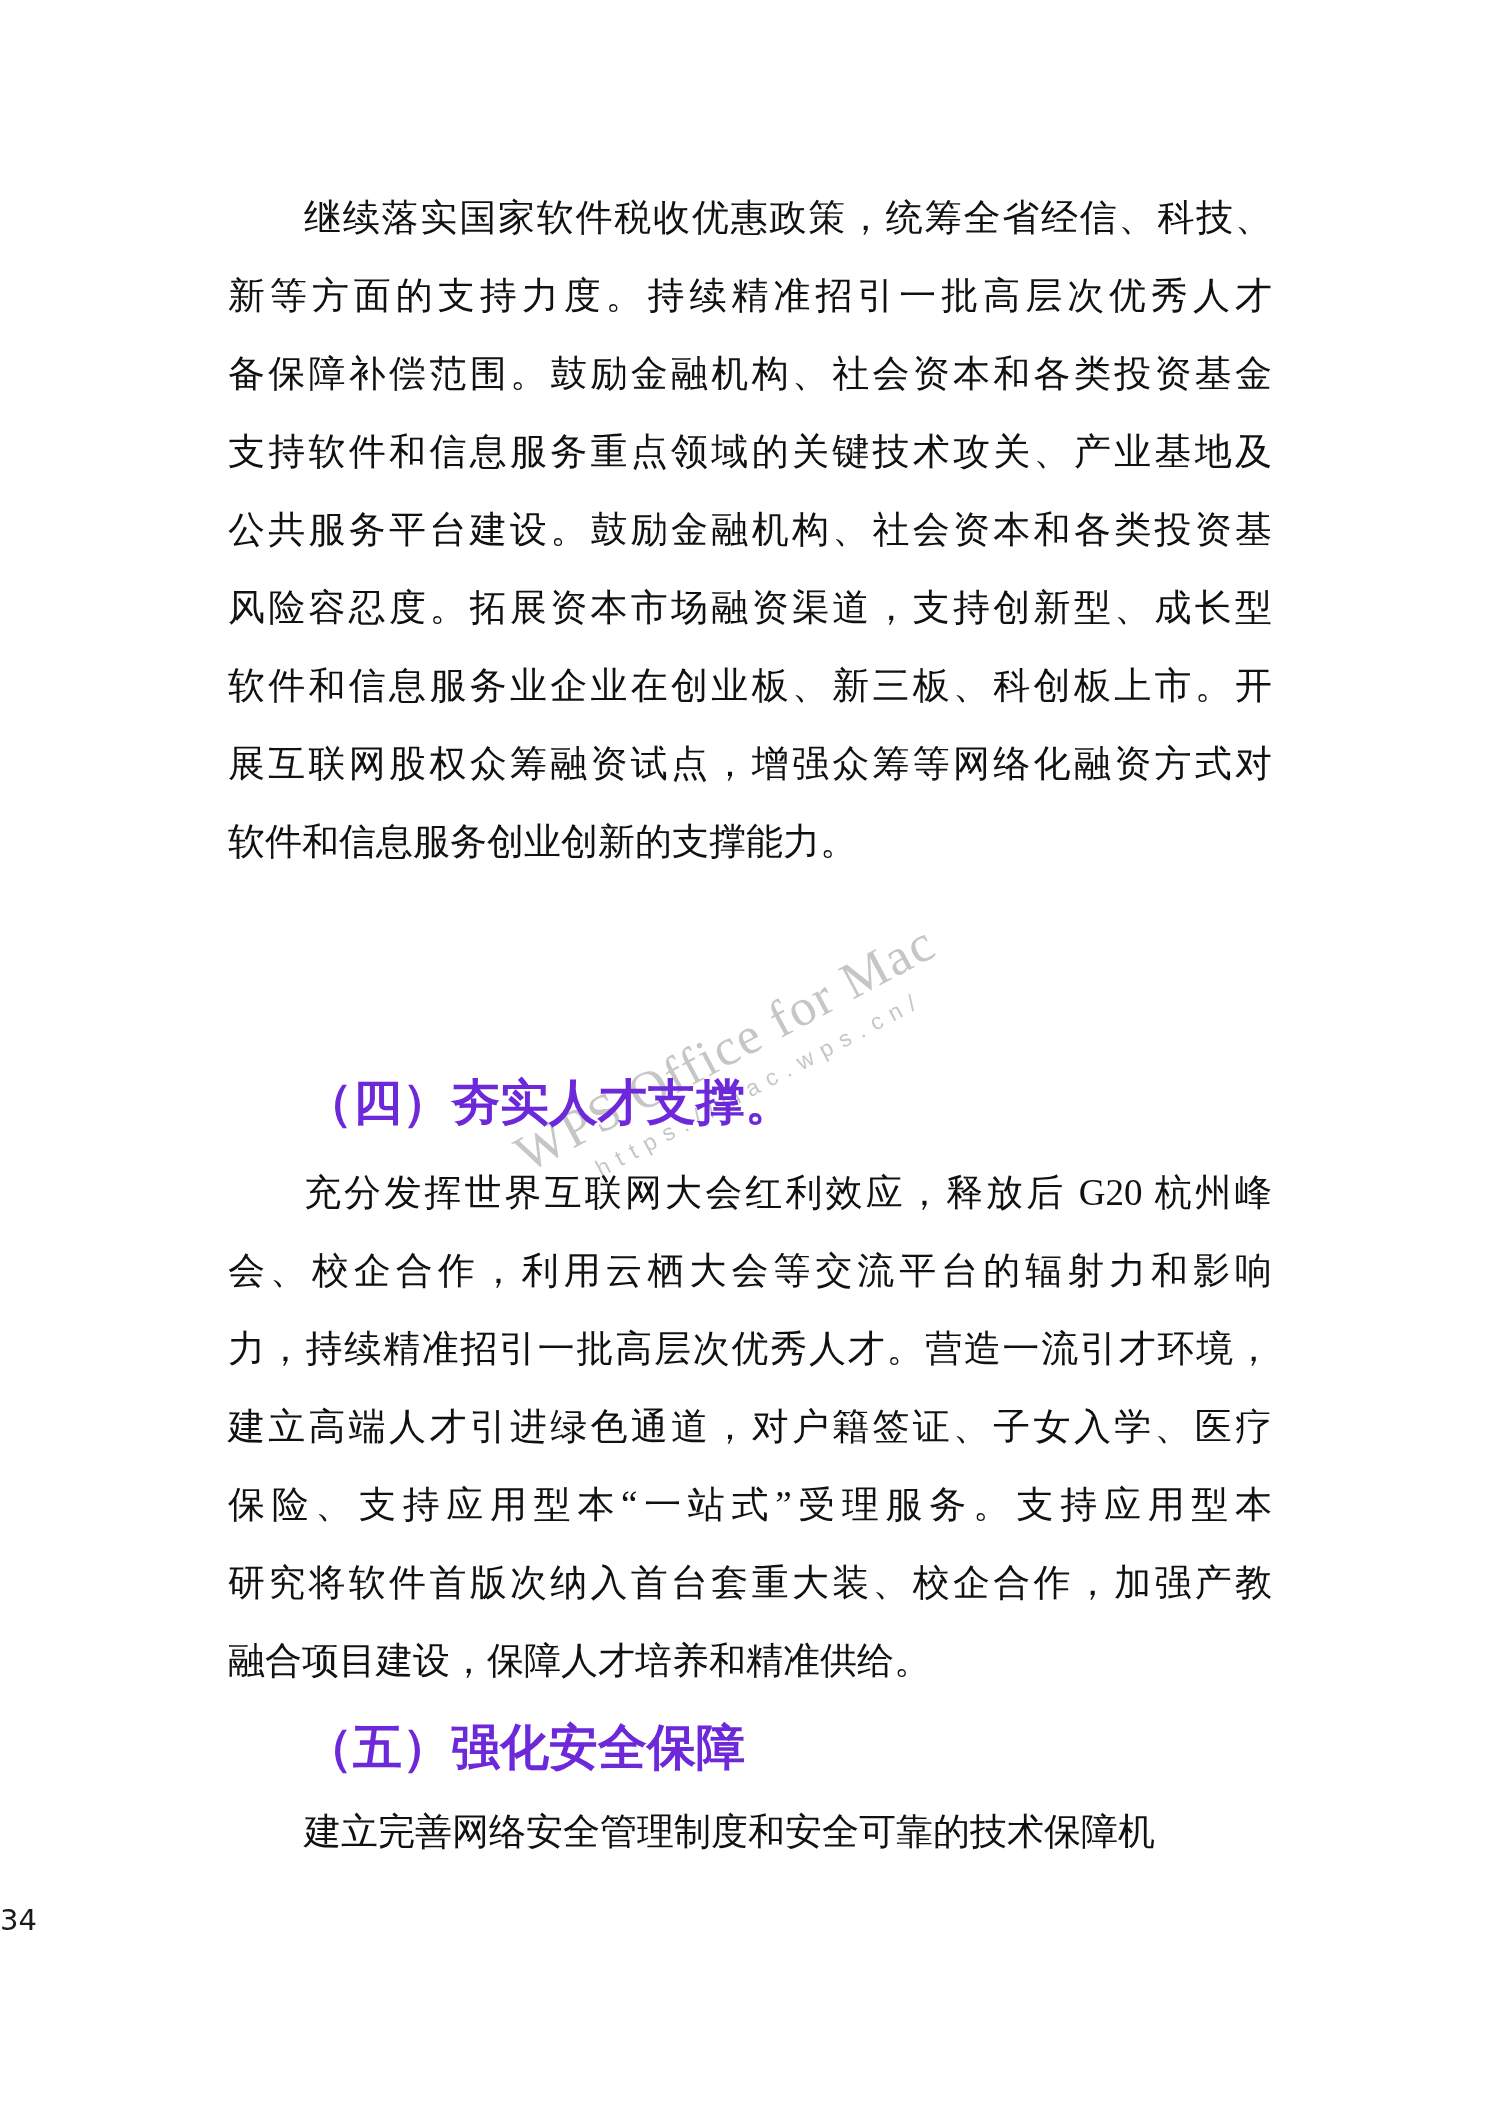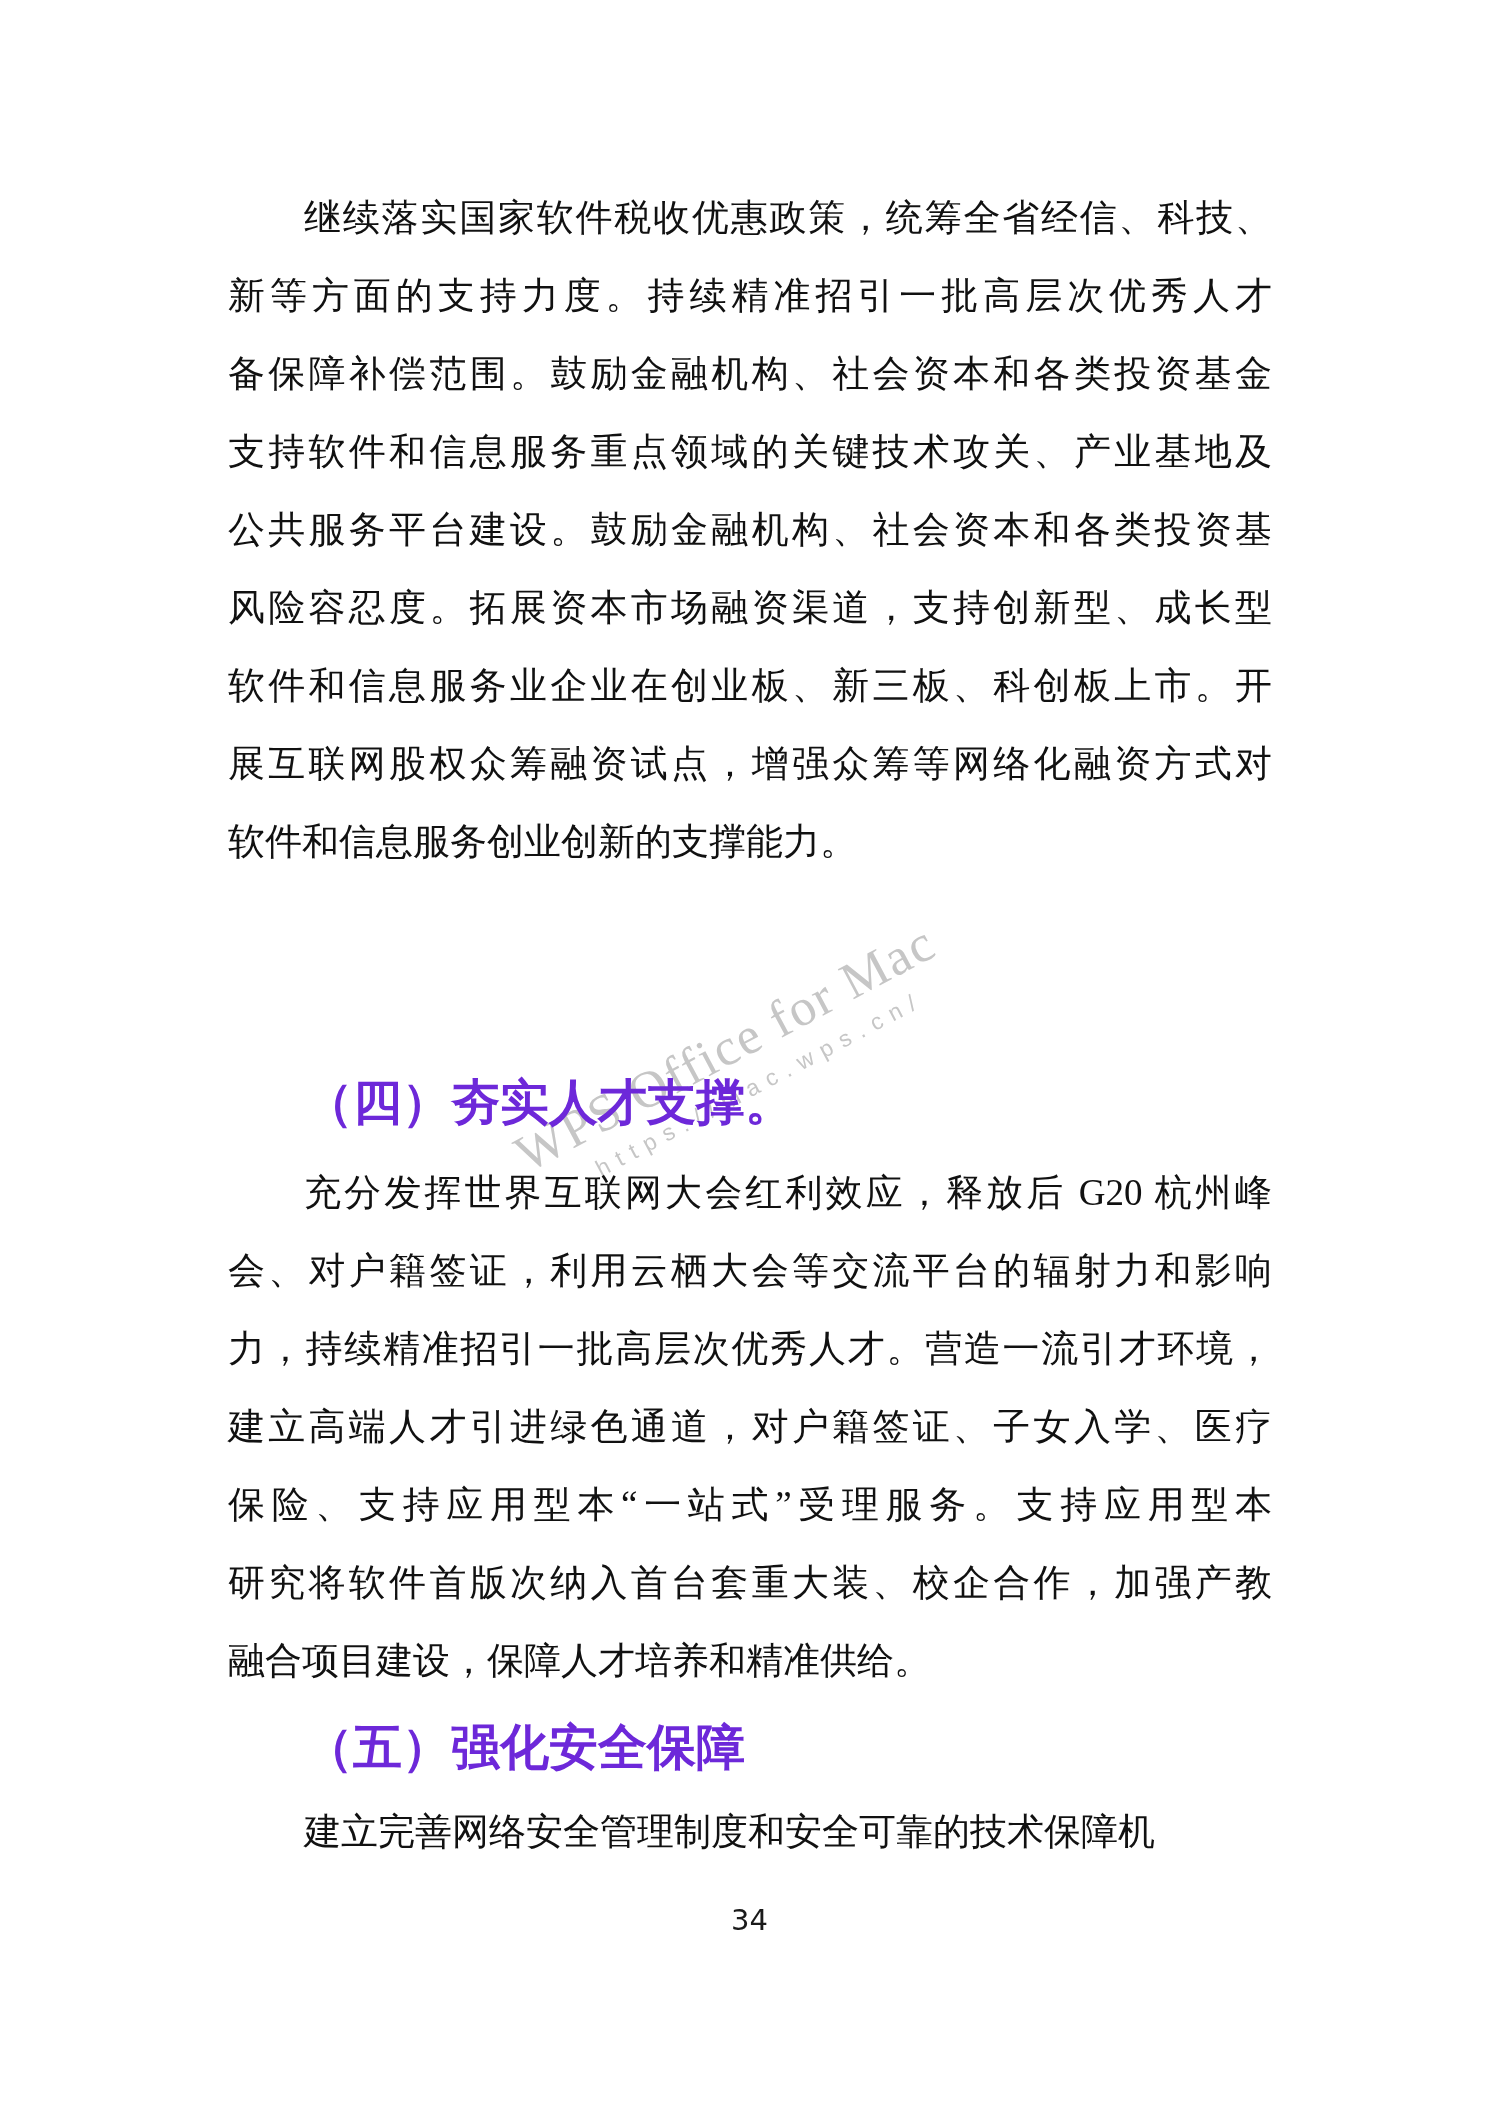--- a/index.html
+++ b/index.html
@@ -63,21 +63,20 @@
   #para1   { top: 179px; }
   #heading4{ top: 1064px; }
   #para2   { top: 1154px; }
   #heading5{ top: 1709px; }
   #para3   { top: 1793px; }
   .pageno {
     position: absolute;
     left: 0;
     top: 1903px;
     width: 100%;
-    text-align: center;
     font-family: "DejaVu Sans", "Liberation Sans", sans-serif;
     font-size: 29px;
     color: #1a1a1a;
     z-index: 2;
   }
 </style>
 </head>
 <body>
 
 <div class="sheet">
@@ -94,21 +93,21 @@
     <div class="line fill">风险容忍度。拓展资本市场融资渠道，支持创新型、成长型</div>
     <div class="line fill">软件和信息服务业企业在创业板、新三板、科创板上市。开</div>
     <div class="line fill">展互联网股权众筹融资试点，增强众筹等网络化融资方式对</div>
     <div class="line">软件和信息服务创业创新的支撑能力。</div>
   </div>
 
   <div class="heading" id="heading4">（四）夯实人才支撑。</div>
 
   <div class="para" id="para2">
     <div class="line fill indent">充分发挥世界互联网大会红利效应，释放后 G20 杭州峰</div>
-    <div class="line fill">会、对户籍签证，利用云栖大会等交流平台的辐射力和影响</div>
+    <div class="line fill">会、校企合作，利用云栖大会等交流平台的辐射力和影响</div>
     <div class="line fill">力，持续精准招引一批高层次优秀人才。营造一流引才环境，</div>
     <div class="line fill">建立高端人才引进绿色通道，对户籍签证、子女入学、医疗</div>
     <div class="line fill">保险、支持应用型本“一站式”受理服务。支持应用型本</div>
     <div class="line fill">研究将软件首版次纳入首台套重大装、校企合作，加强产教</div>
     <div class="line">融合项目建设，保障人才培养和精准供给。</div>
   </div>
 
   <div class="heading" id="heading5">（五）强化安全保障</div>
 
   <div class="para" id="para3">

